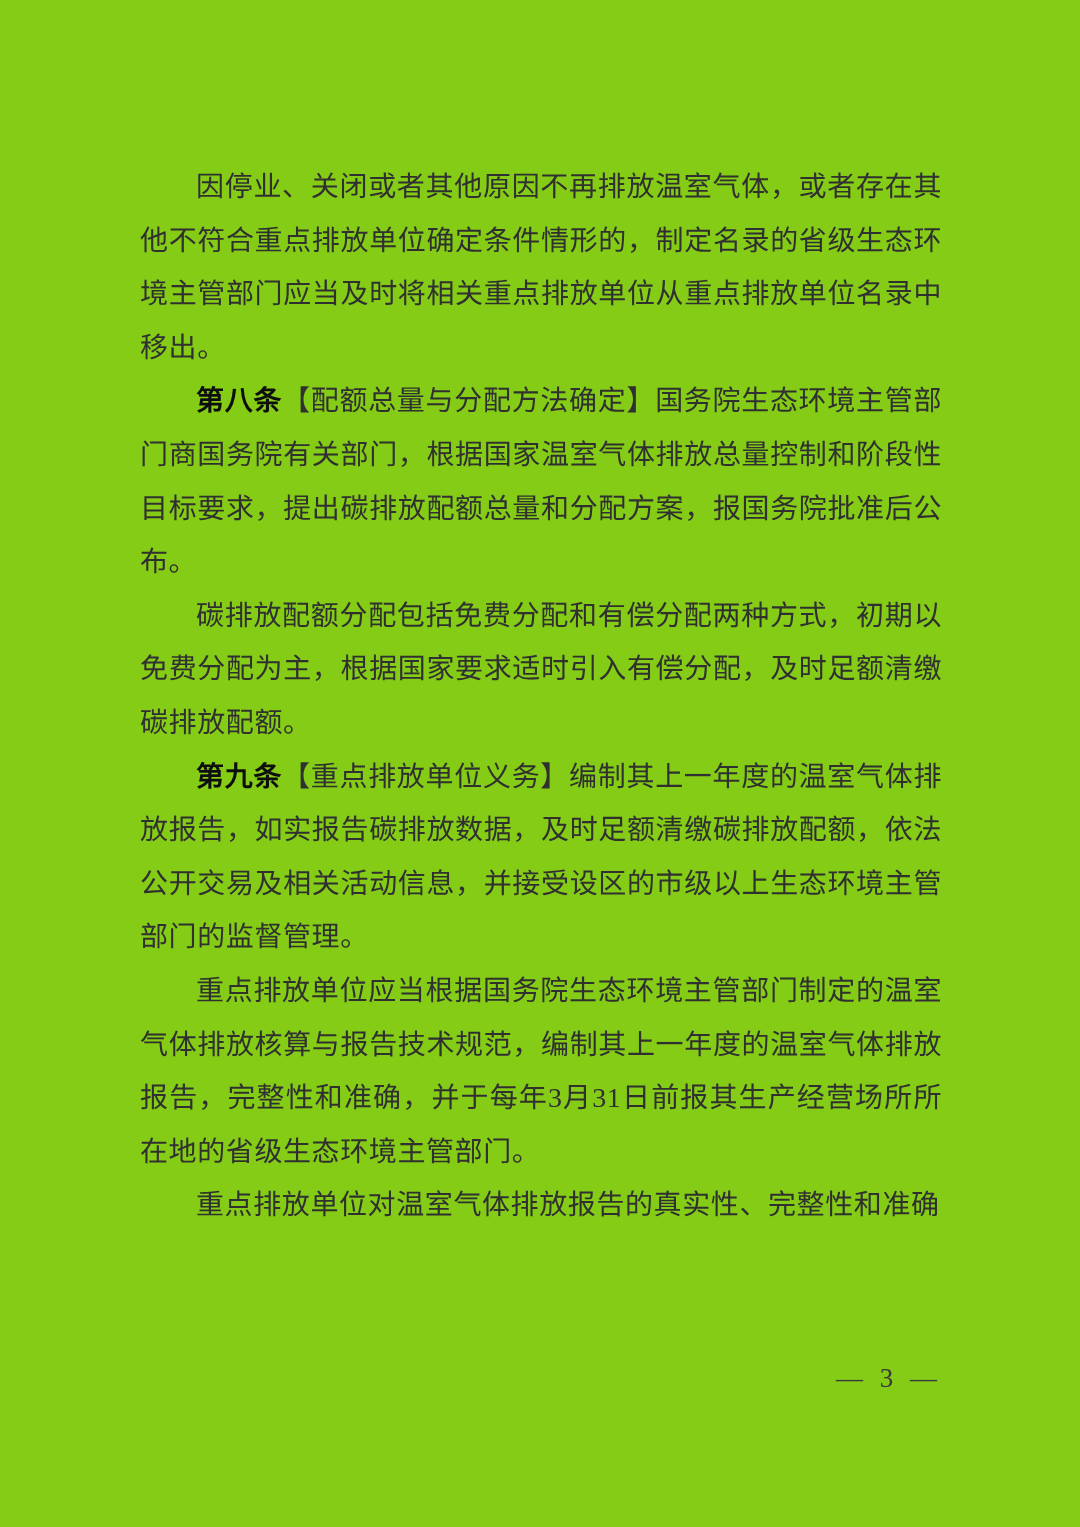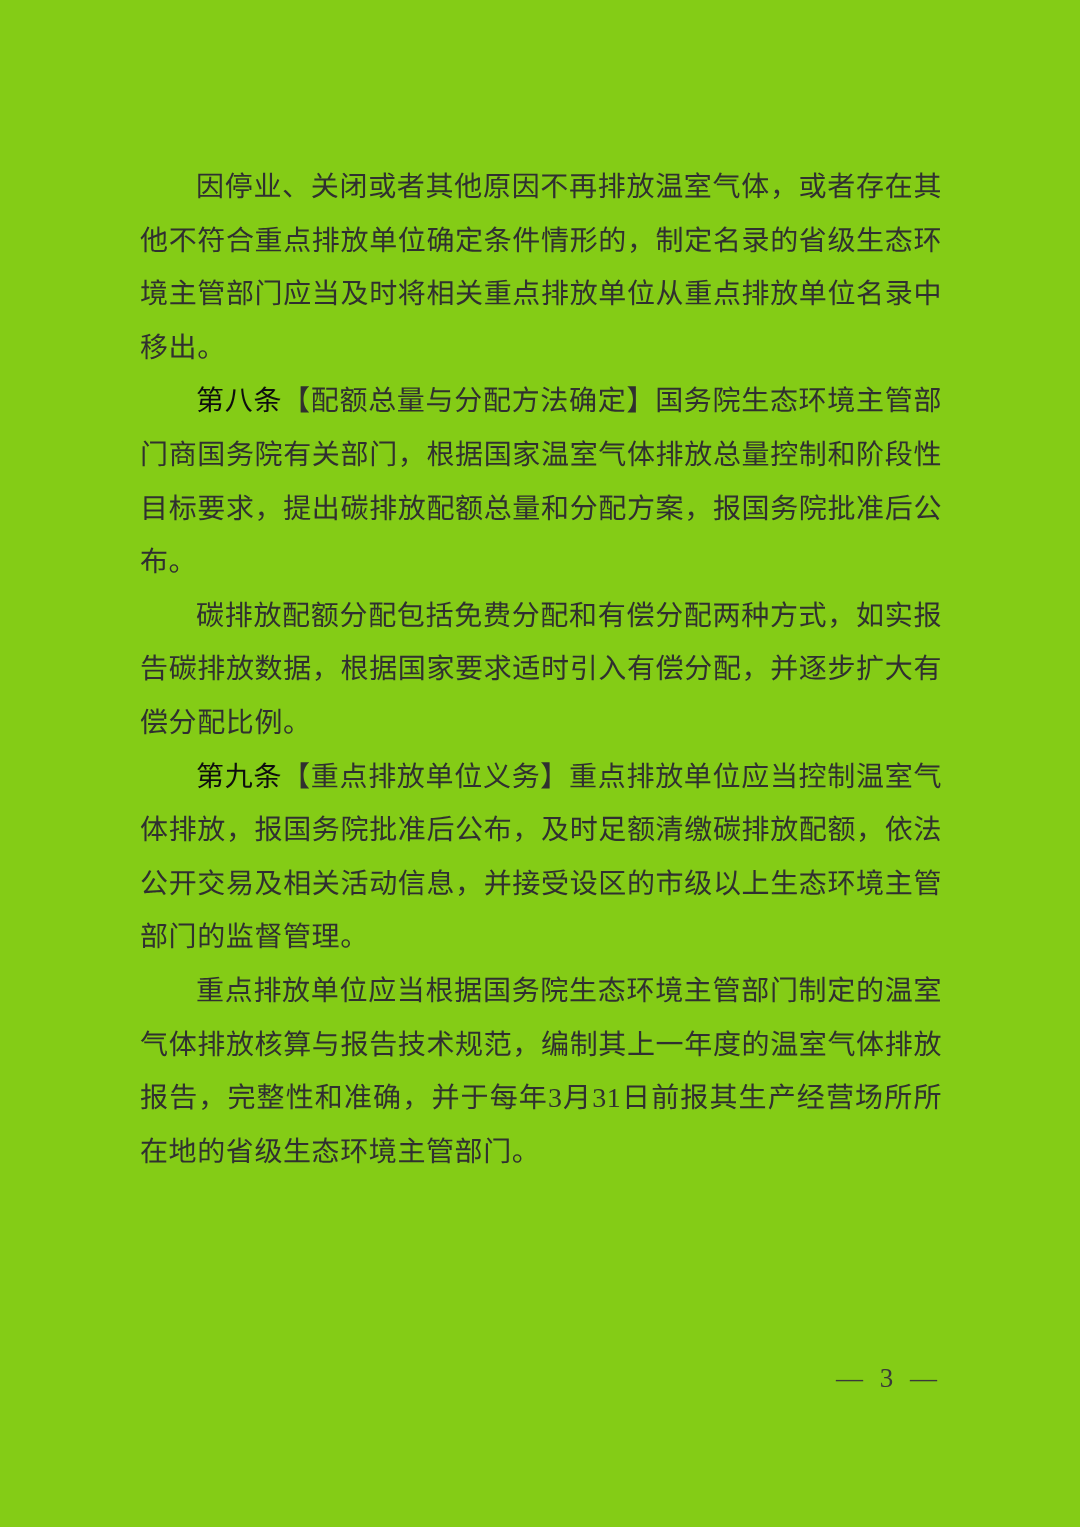--- a/index.html
+++ b/index.html
@@ -23,21 +23,21 @@
     line-height: 53.6px;
     letter-spacing: 0.6px;
     text-align: justify;
     text-justify: inter-character;
   }
   p.para {
     text-indent: 2em;
     word-break: break-all;
   }
   .article-label {
-    font-weight: normal;
+    font-weight: bold;
     color: #0e0e0e;
   }
   .footer-row {
     position: absolute;
     top: 1352px;
     left: 140px;
     width: 802px;
     text-align: right;
     font-size: 27px;
     line-height: 53.6px;
@@ -51,25 +51,26 @@
 <div class="page">
   <div class="content">
 
     <p class="para">因停业、关闭或者其他原因不再排放温室气体，或者存在其他不符合重点排放单位确定条件情形的，制定名录的省级生态环境主管部门应当及时将相关重点排放单位从重点排放单位名录中移出。</p>
 
     <p class="para">
       <span class="article-label">第八条</span><span>【配额总量与分配方法确定】国务院生态环境主管部门商国务院有关部门，根据国家温室气体排放总量控制和阶段性目标要求，提出碳排放配额总量和分配方案，报国务院批准后公布。</span>
     </p>
 
 
-    <p class="para">碳排放配额分配包括免费分配和有偿分配两种方式，如实报告碳排放数据，根据国家要求适时引入有偿分配，并逐步扩大有偿分配比例。</p>
+    <p class="para">碳排放配额分配包括免费分配和有偿分配两种方式，初期以免费分配为主，根据国家要求适时引入有偿分配，及时足额清缴碳排放配额。</p>
 
     <p class="para">
-      <span class="article-label">第九条</span><span>【重点排放单位义务】重点排放单位应当控制温室气体排放，报国务院批准后公布，及时足额清缴碳排放配额，依法公开交易及相关活动信息，并接受设区的市级以上生态环境主管部门的监督管理。</span>
+      <span class="article-label">第九条</span><span>【重点排放单位义务】编制其上一年度的温室气体排放报告，如实报告碳排放数据，及时足额清缴碳排放配额，依法公开交易及相关活动信息，并接受设区的市级以上生态环境主管部门的监督管理。</span>
     </p>
 
     <p class="para">重点排放单位应当根据国务院生态环境主管部门制定的温室气体排放核算与报告技术规范，编制其上一年度的温室气体排放报告，完整性和准确，并于每年3月31日前报其生产经营场所所在地的省级生态环境主管部门。</p>
 
+    <p class="para">重点排放单位对温室气体排放报告的真实性、完整性和准确</p>
 
   </div>
 
   <div class="footer-row">— 3 —</div>
 </div>
 
 </body></html>

